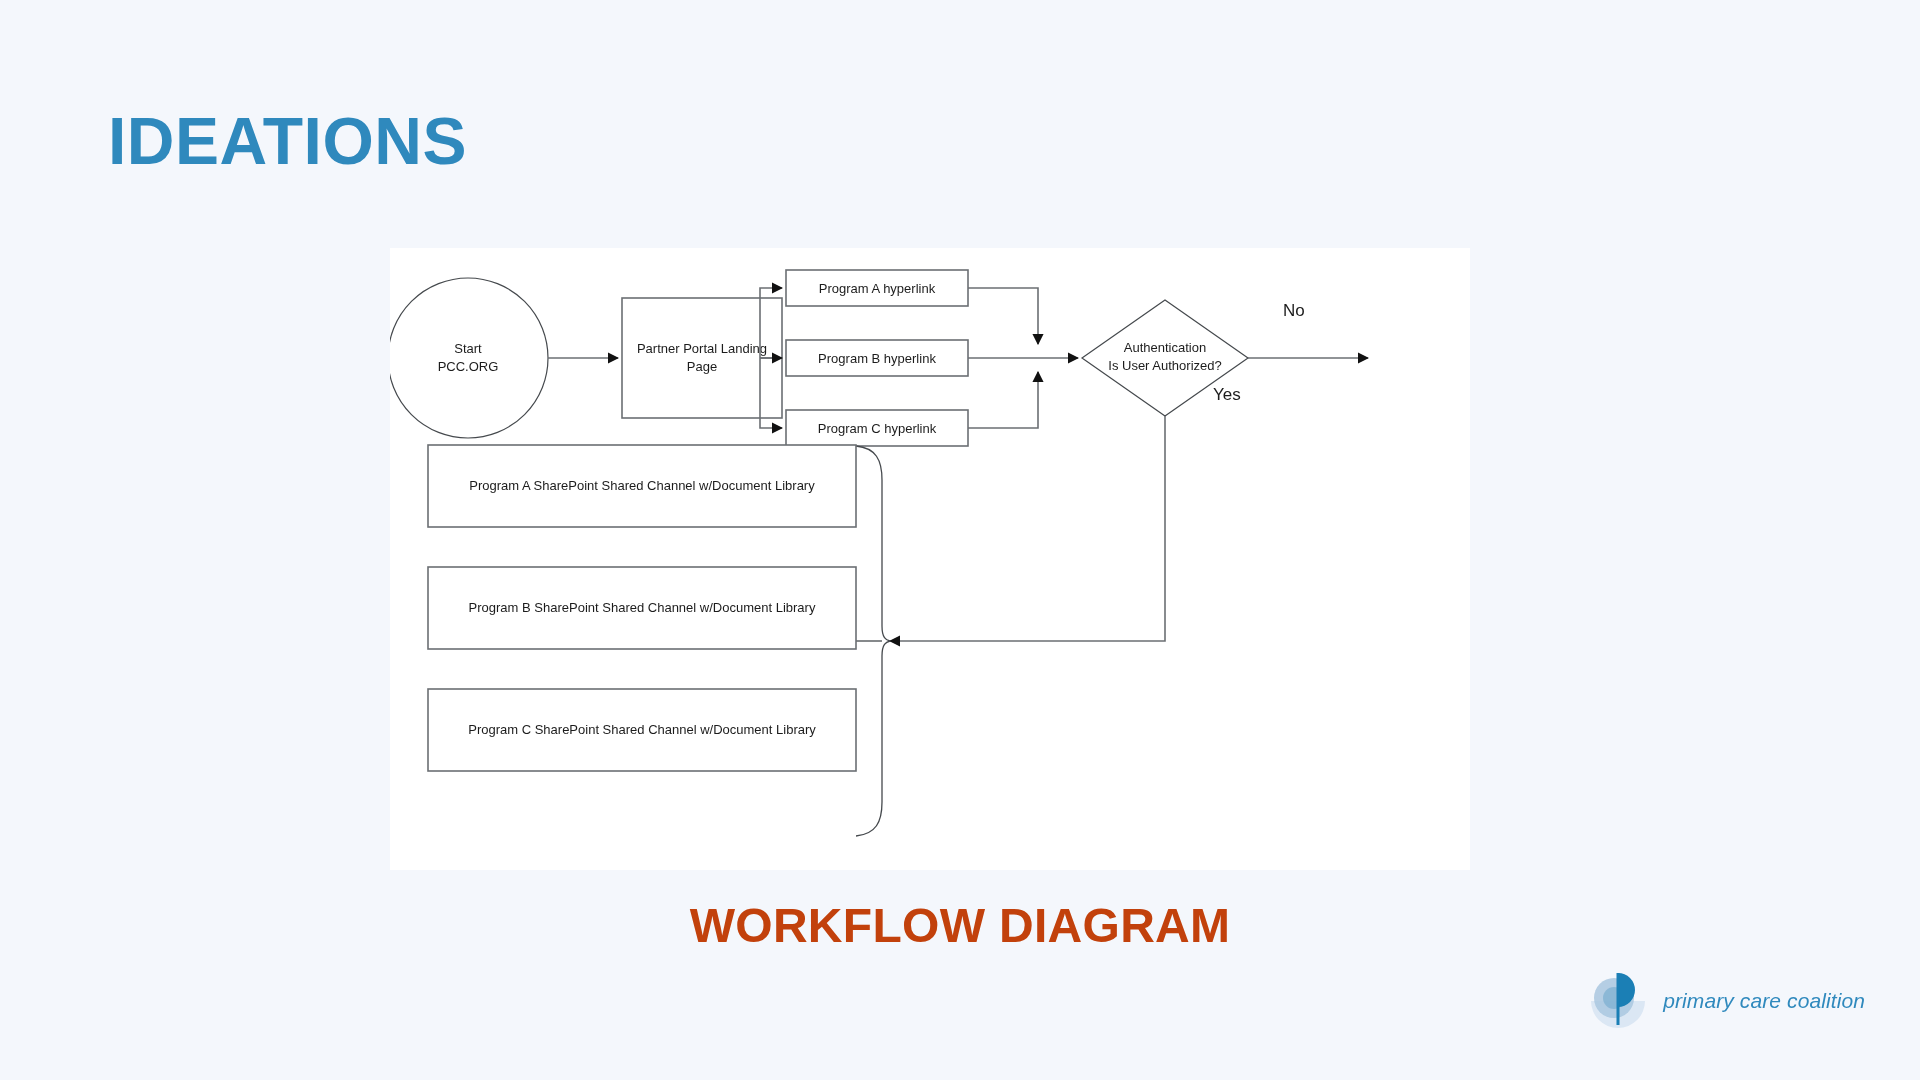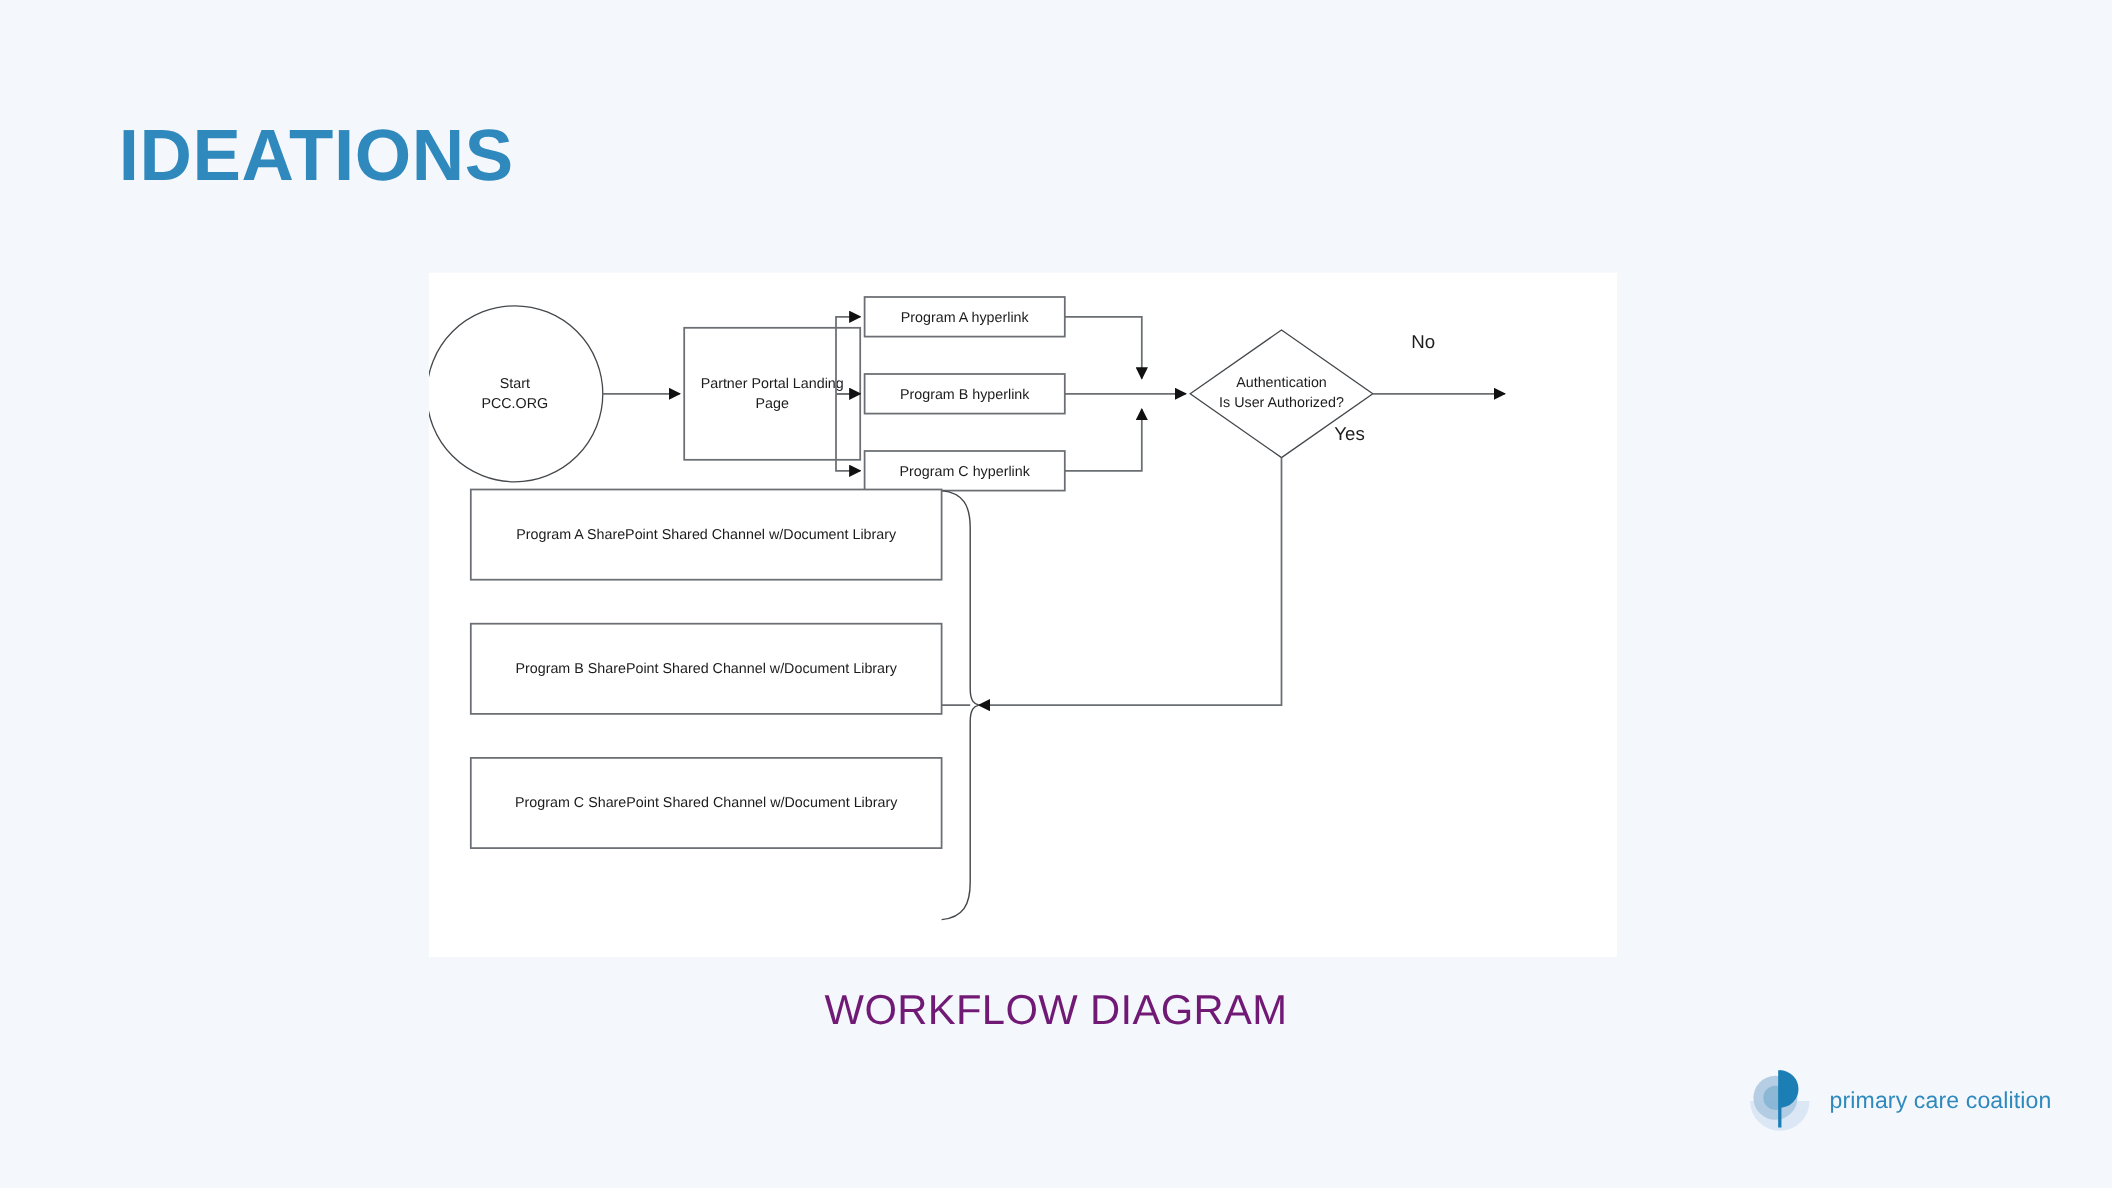--- a/index.html
+++ b/index.html
@@ -74,32 +74,33 @@
     fill: none;
     stroke: #45494d;
     stroke-width: 1.3;
   }
   .caption {
     position: absolute;
     left: 0;
     right: 0;
     top: 898px;
     text-align: center;
-    font-size: 38px;
-    font-weight: normal;
+    font-size: 48px;
+    font-weight: bold;
     letter-spacing: 0.3px;
-    color: #701a75;
+    color: #c2410c;
   }
   .logo {
     position: absolute;
     right: 55px;
     bottom: 48px;
     display: flex;
     align-items: center;
     gap: 14px;
+    font-style: italic;
   }
   .logo-mark {
     width: 62px;
     height: 62px;
     position: relative;
     flex: none;
   }
   .logo-text {
     font-size: 21px;
     color: #2f89bd;

